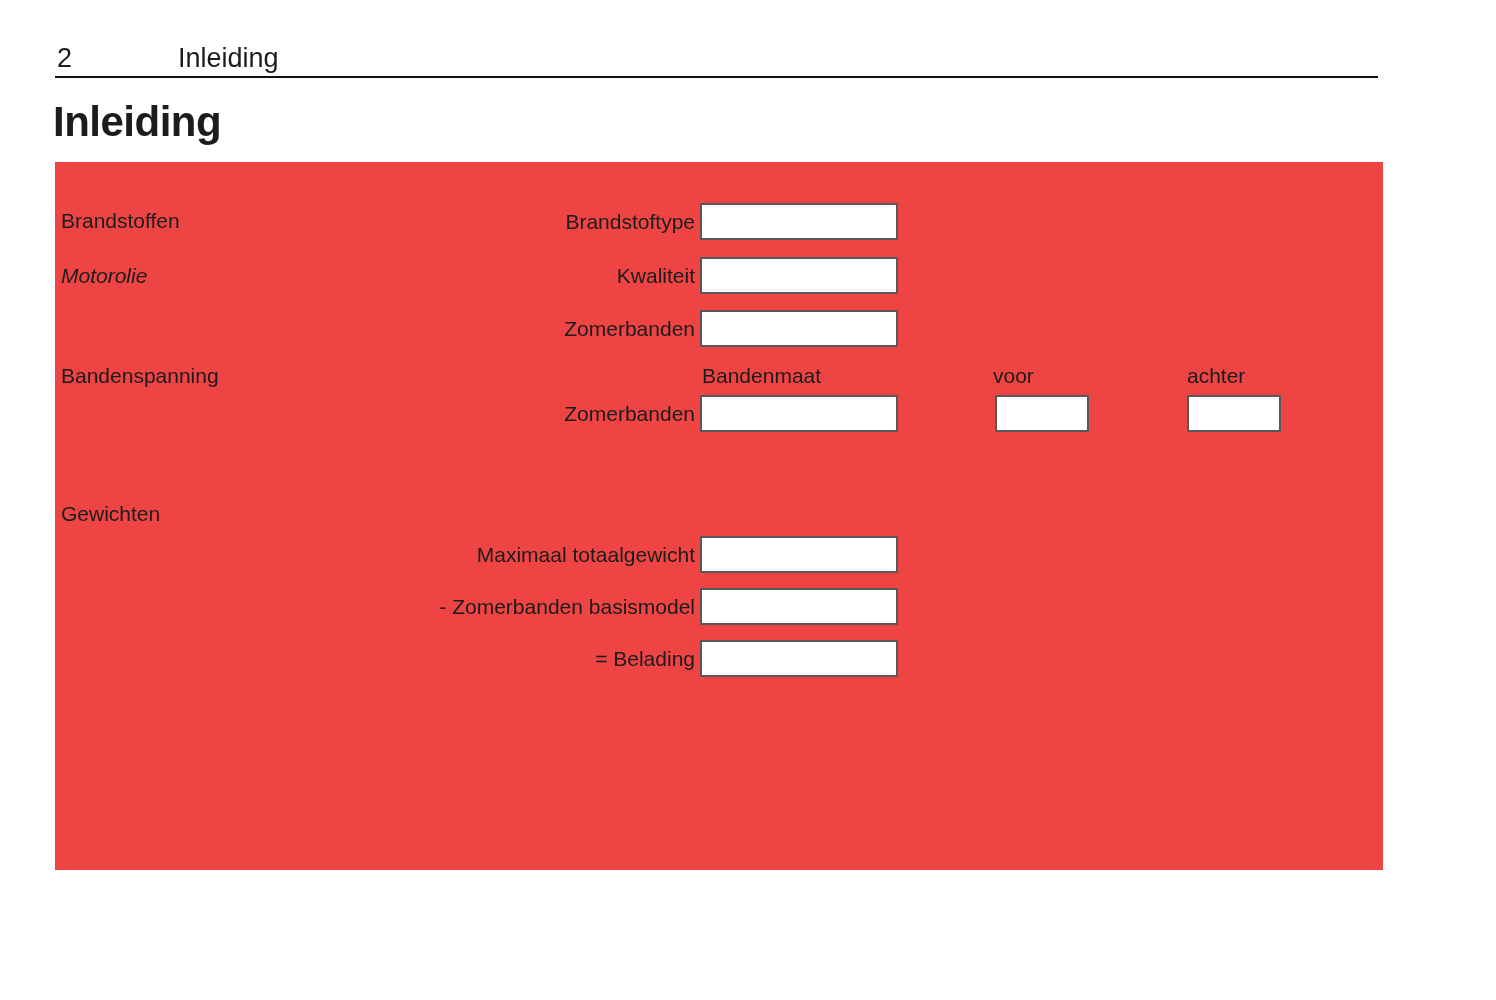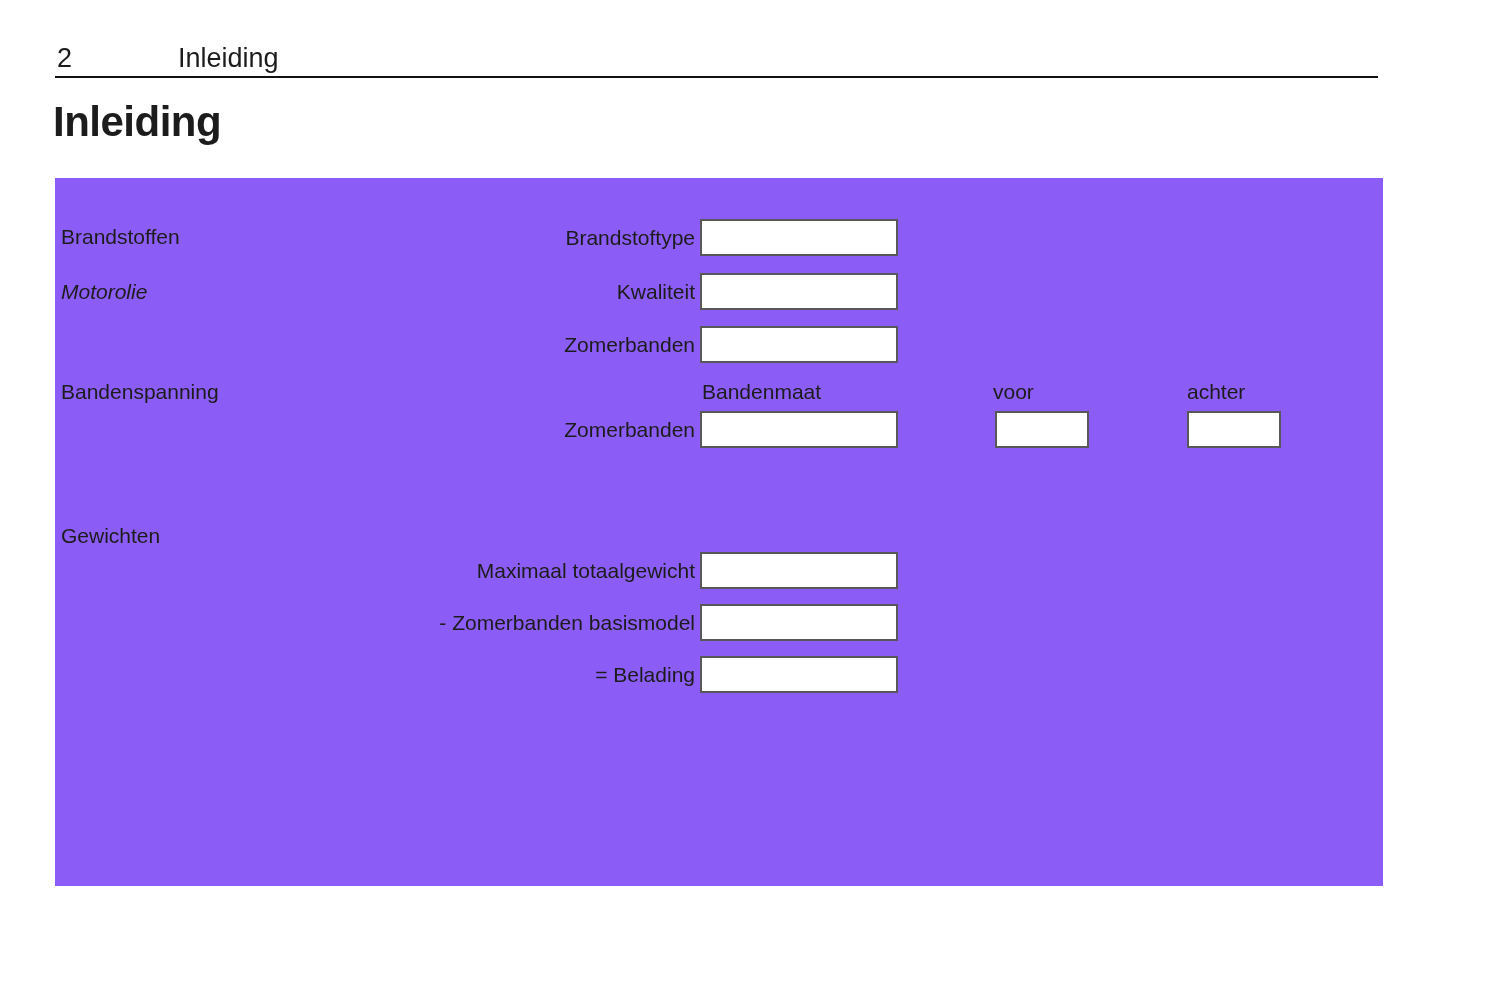--- a/index.html
+++ b/index.html
@@ -50,38 +50,38 @@
     font-size: 42px;
     line-height: 50px;
     font-weight: 700;
     letter-spacing: -0.5px;
   }
 
   
   .content {
     position: absolute;
     left: 55px;
-    top: 178px;
+    top: 162px;
     width: 1328px;
     height: 708px;
-    background: #8b5cf6;
+    background: #ef4444;
   }
 
   
   .slabel {
     position: absolute;
     left: 6px;
     font-size: 21px;
     line-height: 24px;
     white-space: nowrap;
   }
   .s-fuels   { top: 47px; }
   .s-oil     { top: 102px; font-style: italic; }
   .s-tires   { top: 202px; }
-  .s-weights { top: 340px; margin-top: 6px; }
+  .s-weights { top: 340px; }
 
   
   .th {
     position: absolute;
     top: 202px;
     font-size: 21px;
     line-height: 24px;
     white-space: nowrap;
   }
   .th-size  { left: 647px; }

